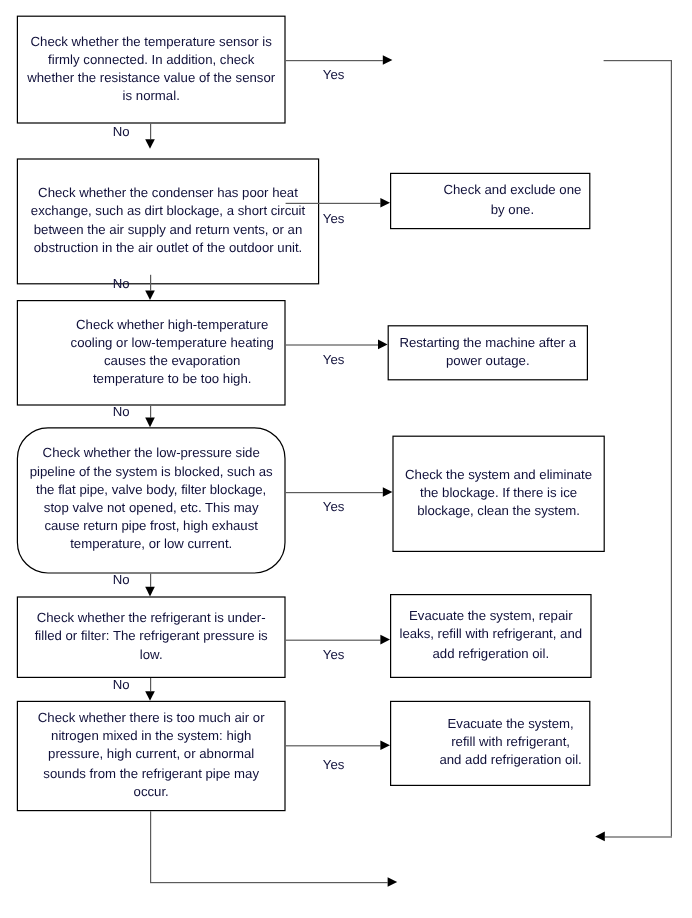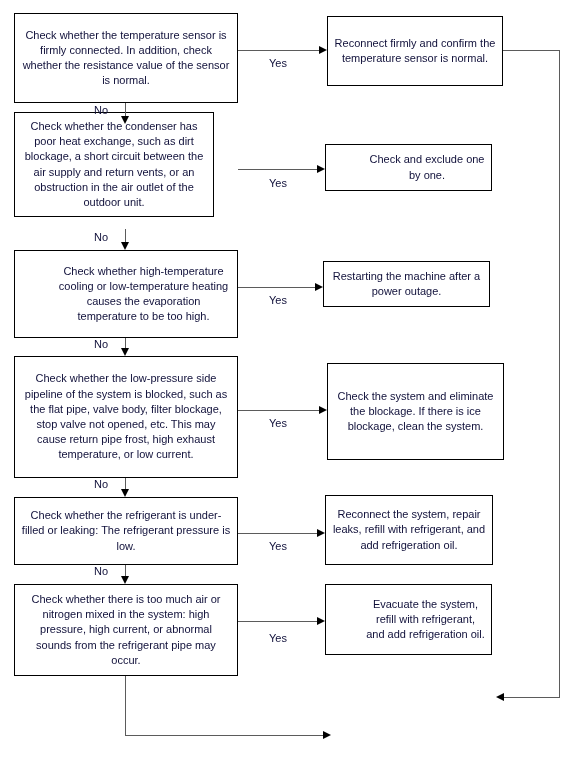--- a/index.html
+++ b/index.html
@@ -80,58 +80,55 @@
 </style>
 </head>
 <body>
 
 <div id="canvas">
 
   <div class="node" style="left:14px; top:13px; width:224px; height:90px;">
     <span class="txt">Check whether the temperature sensor is firmly connected. In addition, check whether the resistance value of the sensor is normal.</span>
   </div>
 
-  <div class="node" style="left:14px; top:112px; width:200px; height:105px;">
+  <div class="node" style="left:14px; top:132px; width:252px; height:105px;">
     <span class="txt">Check whether the condenser has poor heat exchange, such as dirt blockage, a short circuit between the air supply and return vents, or an obstruction in the air outlet of the outdoor unit.</span>
   </div>
 
   <div class="node" style="left:14px; top:250px; width:224px; height:88px;padding-left:41px;">
     <span class="txt">Check whether high-temperature cooling or low-temperature heating causes the evaporation temperature to be too high.</span>
   </div>
 
-  <div class="node" style="left:14px; top:356px; width:224px; height:122px;">
+  <div class="node" style="left:14px; top:356px; width:224px; height:122px;border-radius:26px;">
     <span class="txt">Check whether the low-pressure side pipeline of the system is blocked, such as the flat pipe, valve body, filter blockage, stop valve not opened, etc. This may cause return pipe frost, high exhaust temperature, or low current.</span>
   </div>
 
   <div class="node" style="left:14px; top:497px; width:224px; height:68px;">
-    <span class="txt">Check whether the refrigerant is under-filled or leaking: The refrigerant pressure is low.</span>
+    <span class="txt">Check whether the refrigerant is under-filled or filter: The refrigerant pressure is low.</span>
   </div>
 
   <div class="node" style="left:14px; top:584px; width:224px; height:92px;">
     <span class="txt">Check whether there is too much air or nitrogen mixed in the system: high pressure, high current, or abnormal sounds from the refrigerant pipe may occur.</span>
   </div>
 
-  <div class="node" style="left:327px; top:16px; width:176px; height:70px;">
-    <span class="txt">Reconnect firmly and confirm the temperature sensor is normal.</span>
-  </div>
 
   <div class="node" style="left:325px; top:144px; width:167px; height:47px;padding-left:43px;">
     <span class="txt">Check and exclude one by one.</span>
   </div>
 
-  <div class="node" style="left:323px; top:261px; width:167px; height:46px;">
+  <div class="node" style="left:323px; top:271px; width:167px; height:46px;">
     <span class="txt">Restarting the machine after a power outage.</span>
   </div>
 
   <div class="node" style="left:327px; top:363px; width:177px; height:97px;">
     <span class="txt">Check the system and eliminate the blockage. If there is ice blockage, clean the system.</span>
   </div>
 
   <div class="node" style="left:325px; top:495px; width:168px; height:70px;">
-    <span class="txt">Reconnect the system, repair leaks, refill with refrigerant, and add refrigeration oil.</span>
+    <span class="txt">Evacuate the system, repair leaks, refill with refrigerant, and add refrigeration oil.</span>
   </div>
 
   <div class="node" style="left:325px; top:584px; width:167px; height:71px;padding-left:40px;">
     <span class="txt">Evacuate the system, refill with refrigerant, and add refrigeration oil.</span>
   </div>
 
 
   <div class="line-h" style="left:238px; top:50px; width:81px;"></div>
   <div class="arrow-right" style="left:319px; top:46px;"></div>
   <div class="edge-label" style="left:269px; top:57px;">Yes</div>

